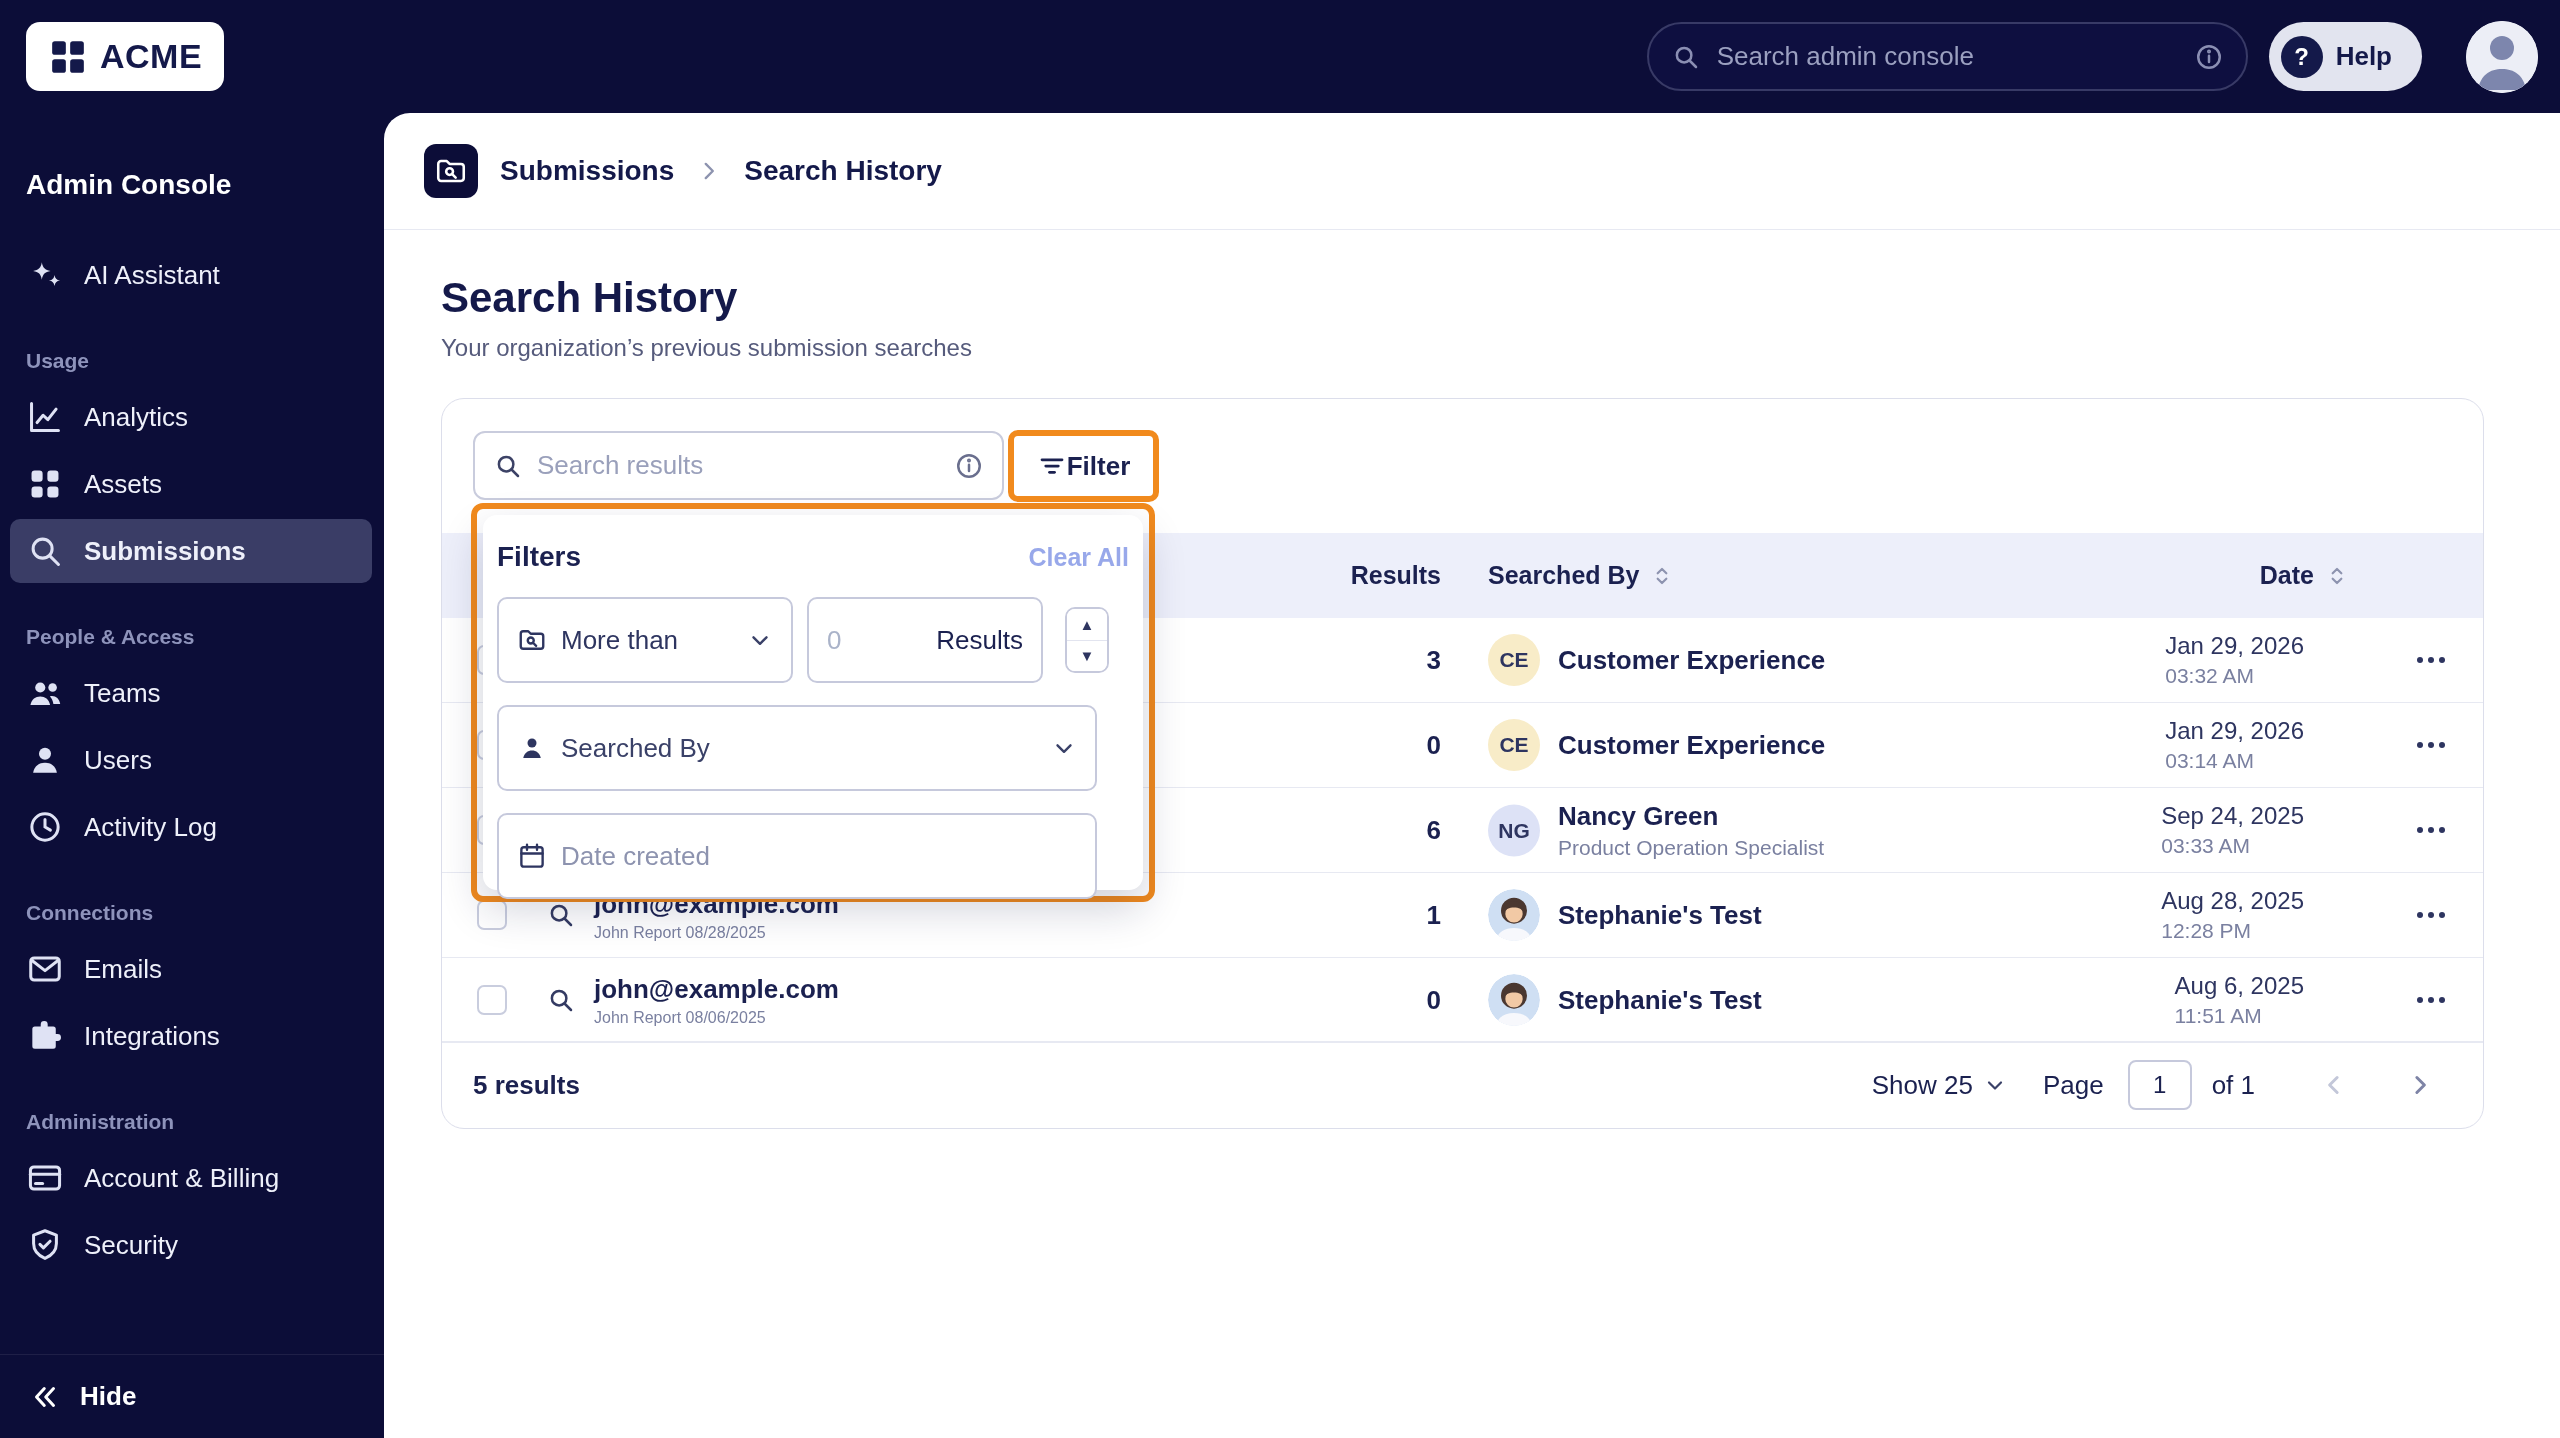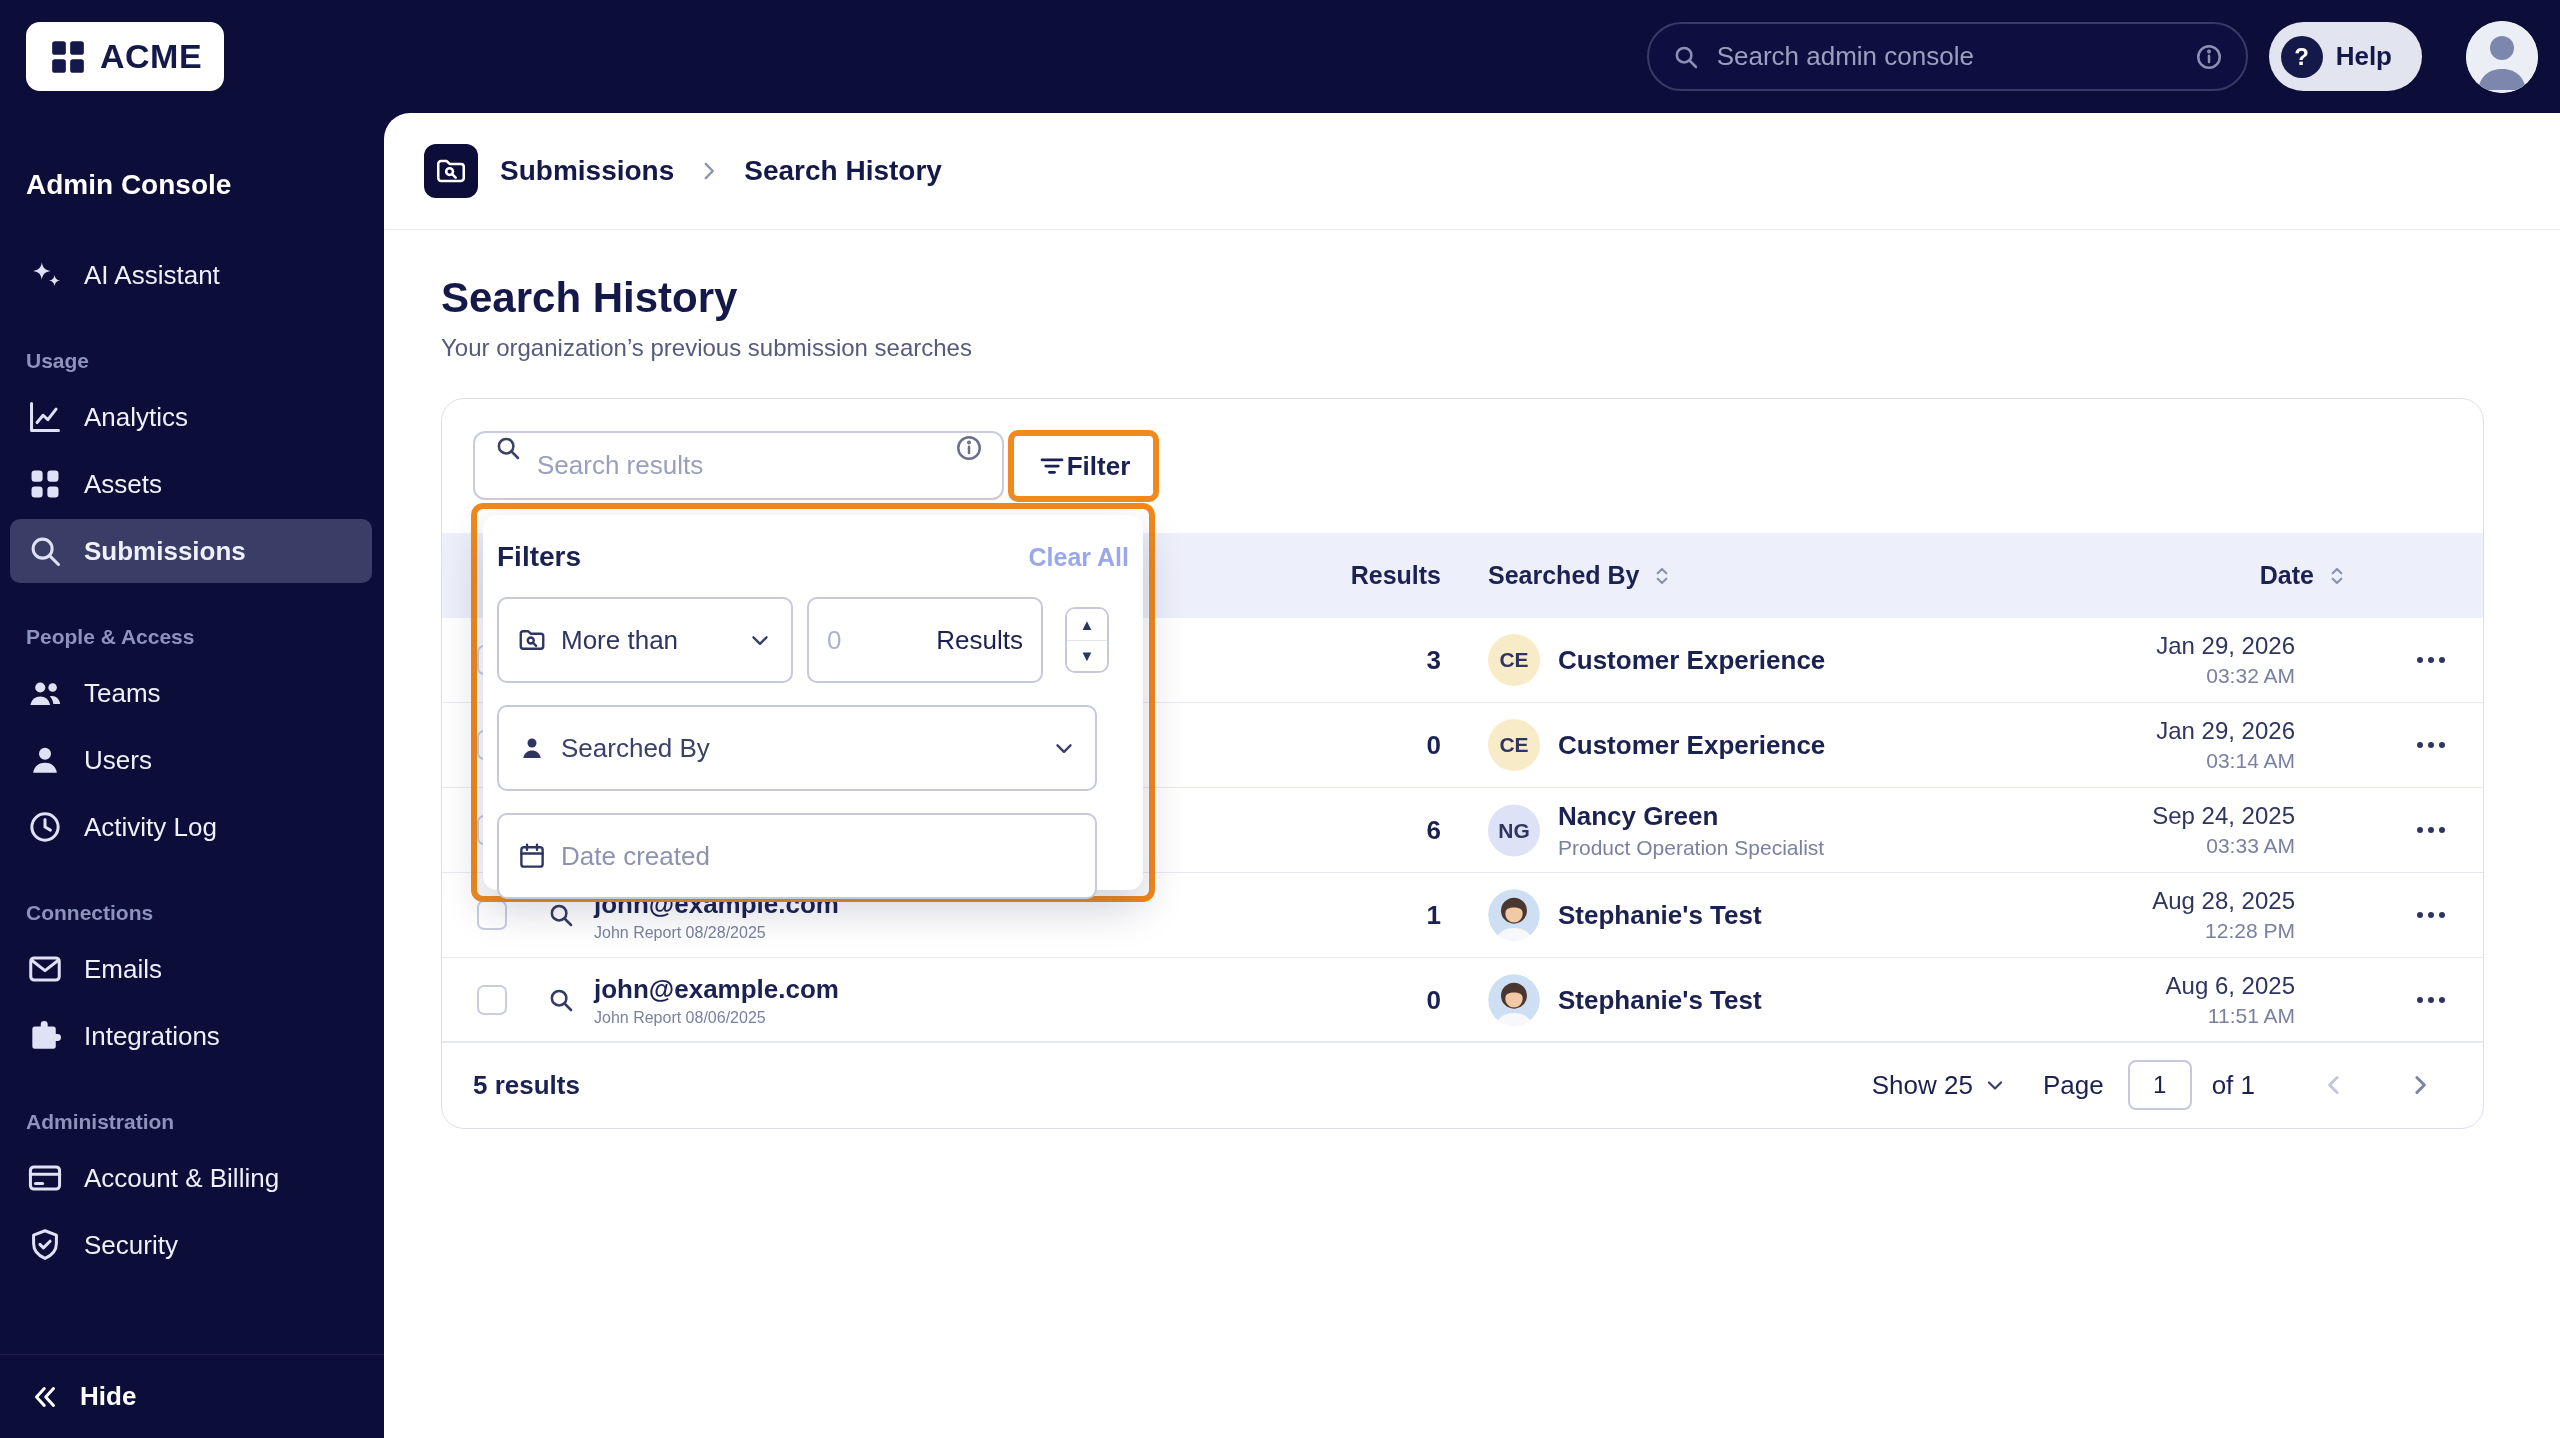--- a/index.html
+++ b/index.html
@@ -57,21 +57,21 @@
   .bc-current { font-size:28px; font-weight:600; color:#14194A; }
   .page-head { padding:44px 0 0 57px; }
   .page-title { font-size:42px; font-weight:700; color:#14194A; }
   .page-sub { margin-top:12px; font-size:24px; color:#565B7C; }
 
   
   .card { position:relative; margin:36px 0 0 57px; width:2043px; height:731px;
     border:1px solid #DCDEEB; border-radius:23px; background:#fff; }
 
   .tool-search { position:absolute; left:31px; top:32px; width:531px; height:69px;
-    border:2px solid #C9CCDD; border-radius:12px; display:flex; 
+    border:2px solid #C9CCDD; border-radius:12px; display:flex; align-items:center;
     padding:0 18px; gap:14px; }
   .tool-search input { flex:1; border:none; outline:none; font-size:26px;
     font-family:inherit; color:#1B2150; }
   .tool-search input::placeholder { color:#9AA0BB; }
 
   .filter-hl { position:absolute; left:566px; top:31px; width:151px; height:72px;
     border:6px solid #F18A1D; border-radius:10px; z-index:31; background:#fff; }
   .filter-btn { width:100%; height:100%; background:#fff; border:none; border-radius:6px;
     display:flex; align-items:center; justify-content:center; 
     font-size:26px; font-weight:700; color:#1B2150; cursor:pointer; font-family:inherit; }
@@ -95,21 +95,21 @@
   .r-num { position:absolute; right:1042px; top:50%; transform:translateY(-50%);
     font-size:26px; font-weight:700; color:#1B2150; }
   .sb-cell { position:absolute; left:1046px; top:50%; transform:translateY(-50%);
     display:flex; align-items:center; gap:18px; }
   .avatar { width:52px; height:52px; border-radius:50%; display:flex; align-items:center;
     justify-content:center; font-size:21px; font-weight:700; color:#2E3560; overflow:hidden; flex:0 0 52px; }
   .av-ce { background:#F8ECC8; }
   .av-ng { background:#DDE2F6; }
   .p-name { font-size:26px; font-weight:700; color:#1B2150; }
   .p-role { font-size:21px; color:#7A80A0; margin-top:4px; }
-  .date-cell { position:absolute; right:188px; top:50%; transform:translateY(-50%); text-align:right; }
+  .date-cell { position:absolute; right:179px; top:50%; transform:translateY(-50%); }
   .d-date { font-size:24px; color:#2E3560; font-weight:500; }
   .d-time { font-size:21px; color:#7A80A0; margin-top:4px; }
   .kebab { position:absolute; right:28px; top:50%; transform:translateY(-50%);
     border:none; background:none; cursor:pointer; color:#2E3560; padding:6px; }
 
   
   .tfoot { position:absolute; left:0; right:0; bottom:0; height:87px; border-top:1px solid #E7E9F2;
     display:flex; align-items:center; padding:0 48px 0 31px; }
   .f-count { font-size:26px; font-weight:700; color:#1B2150; }
   .f-show { margin-left:auto; display:flex; align-items:center; gap:10px; font-size:26px;

